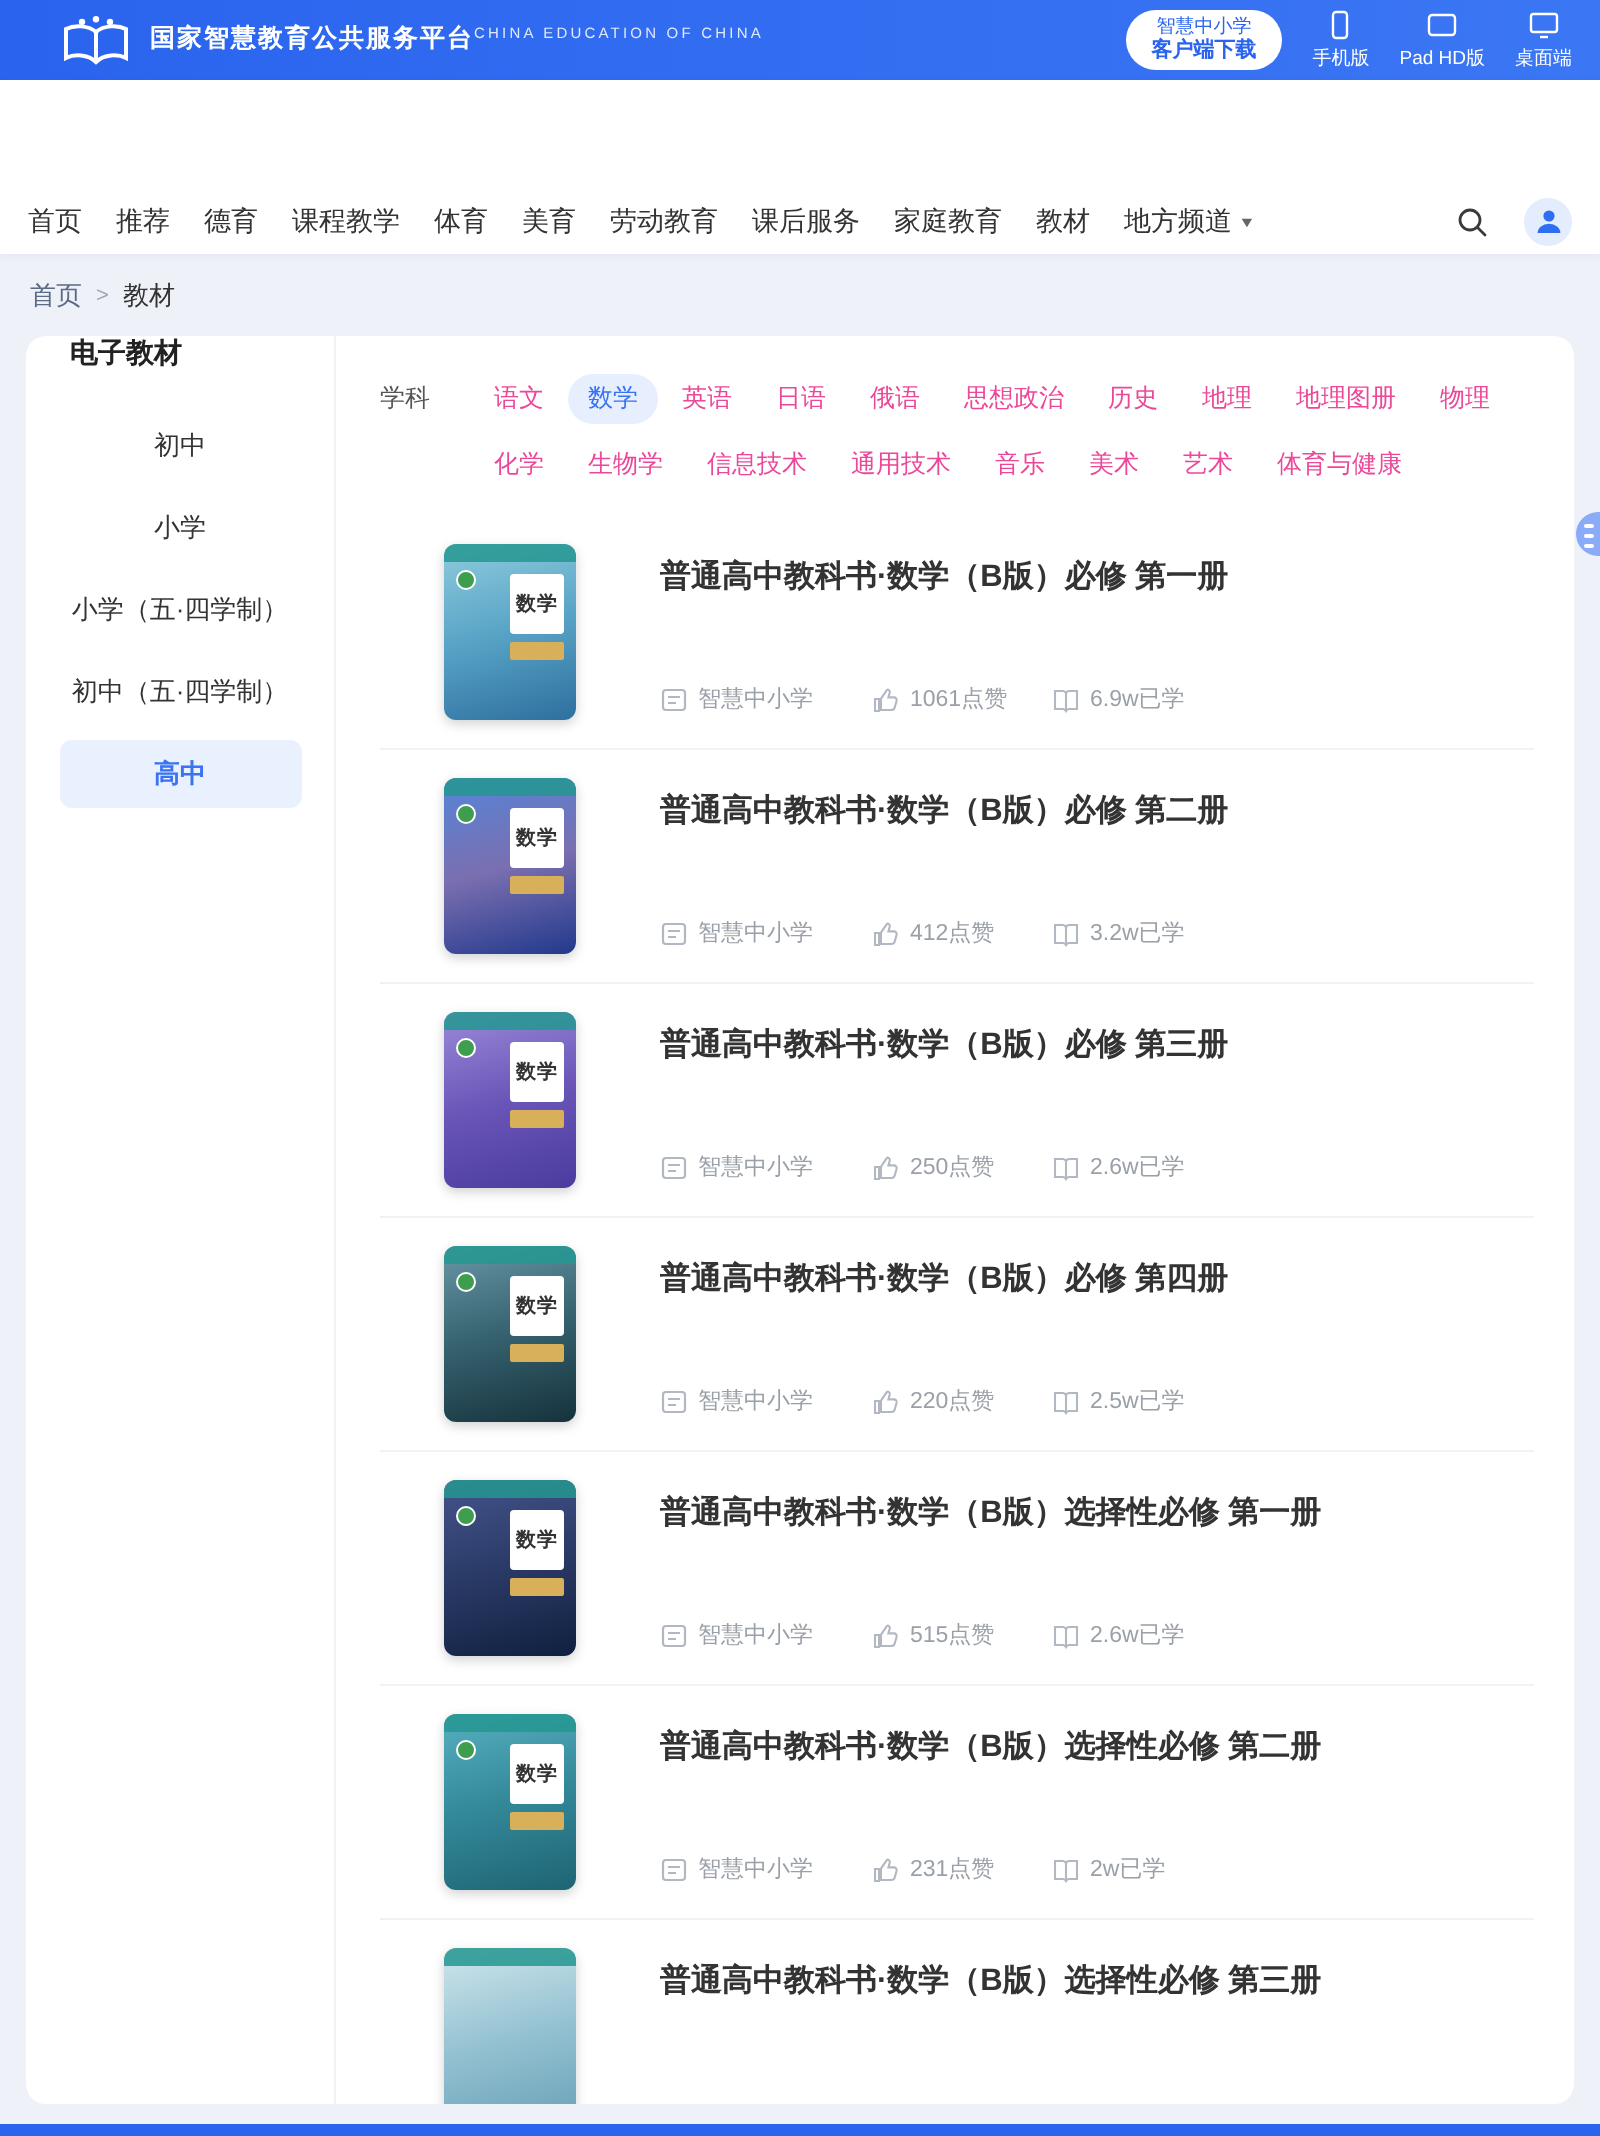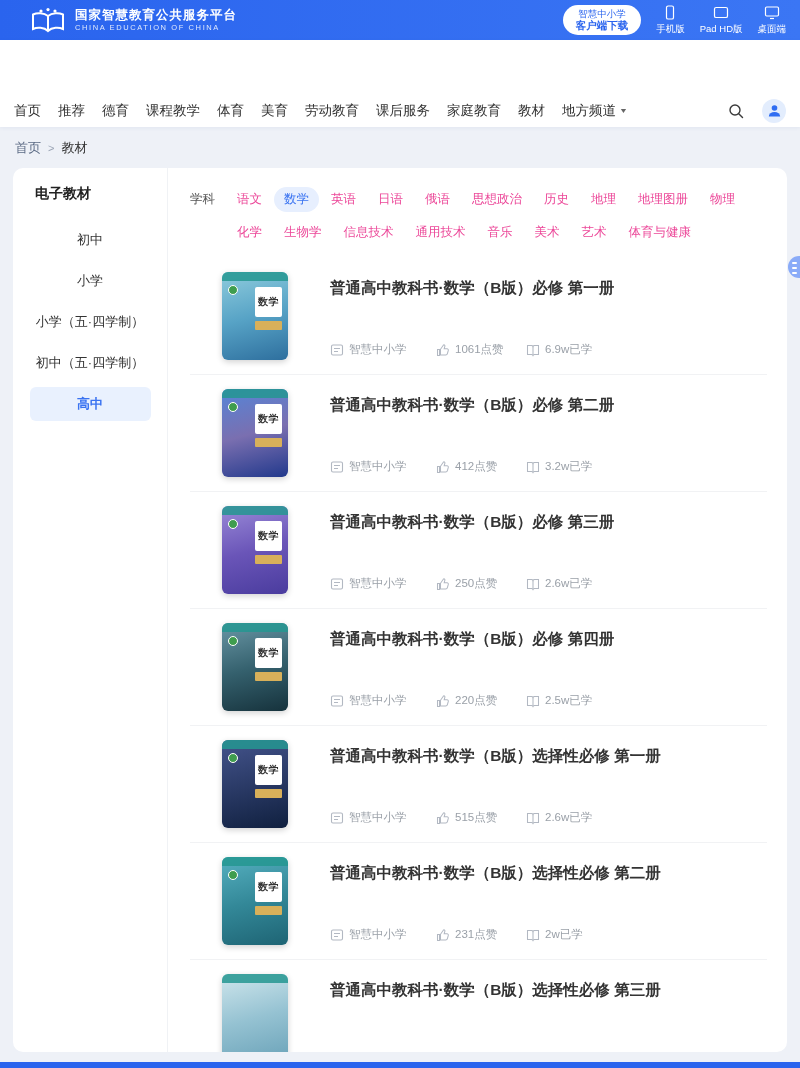--- a/index.html
+++ b/index.html
@@ -12,21 +12,21 @@
     color:#333;
   }
   
   .topbar {
     height:40px;
     background:linear-gradient(90deg,#2a64ee,#3b76f4);
     display:flex; align-items:center;
     padding:0 14px 0 30px;
   }
   .brand { display:flex; align-items:center; gap:9px; }
-  .brand-text { display:flex; flex-direction:column; line-height:1.25; }
+  .brand-text { display:flex; line-height:1.25; }
   .brand-cn { color:#fff; font-size:12.5px; font-weight:bold; letter-spacing:1px; }
   .brand-en { color:rgba(255,255,255,.85); font-size:7.5px; letter-spacing:1.6px; }
   .top-right { margin-left:auto; display:flex; align-items:center; gap:15px; }
   .download-pill {
     background:#fff; border-radius:15px; padding:3px 13px; text-align:center;
     color:#2a64ee; line-height:1.2; cursor:pointer;
   }
   .dl1 { font-size:9.5px; }
   .dl2 { font-size:10.5px; font-weight:bold; }
   .client { display:flex; flex-direction:column; align-items:center; gap:3px;
@@ -49,30 +49,30 @@
   .chev { font-size:9px; color:#666; transform:scaleY(.8); }
   
   .breadcrumb { height:41px; display:flex; align-items:center; gap:7px;
                 padding:0 15px; font-size:13px; }
   .bc-home { color:#5c6b85; cursor:pointer; }
   .bc-sep  { color:#9aa4b5; font-size:11px; }
   .bc-cur  { color:#333; }
   
   .card { position:absolute; left:13px; right:13px; top:168px; bottom:16px;
           background:#fff; border-radius:10px; display:flex; overflow:hidden; }
-  .sidebar { width:155px; flex-shrink:0; border-right:1px solid #f0f2f5; padding-top:17px; }
+  .sidebar { width:155px; flex-shrink:0; border-right:1px solid #f0f2f5; }
   .sidebar-title { font-size:14px; font-weight:bold; color:#222; padding-left:22px;
                    margin-bottom:20px; }
   .side-item { width:121px; margin:7px auto; text-align:center; font-size:13px;
                color:#333; padding:8px 2px; border-radius:6px; cursor:pointer; }
   .side-item.active { background:#e9f1fe; color:#3a73f1; font-weight:bold; }
   .main { flex:1; padding:15px 20px 0 22px; min-width:0; }
   
   .filter-row { display:flex; align-items:flex-start; margin-bottom:3px; }
-  .filter-label { font-size:12.5px; color:#555; padding:5px 0; margin-right:11px;
+  .filter-label { font-size:12.5px; color:#555; padding:5px 0; margin-right:21px;
                   flex-shrink:0; }
   .chips { display:flex; flex-wrap:wrap; }
   .chip { font-size:12.5px; color:#ec4899; padding:4px 10px; margin:1px 1px 7px 1px;
           border-radius:14px; cursor:pointer; white-space:nowrap; }
   .chip.active { background:#e7effe; color:#3a73f1; }
   .filters-block { padding-top:3px; margin-bottom:6px; }
   
   .book-row { display:flex; padding:14px 0 14px 32px; border-bottom:1px solid #f1f2f4;
               cursor:pointer; }
   .cover { width:66px; height:88px; border-radius:6px; position:relative;

